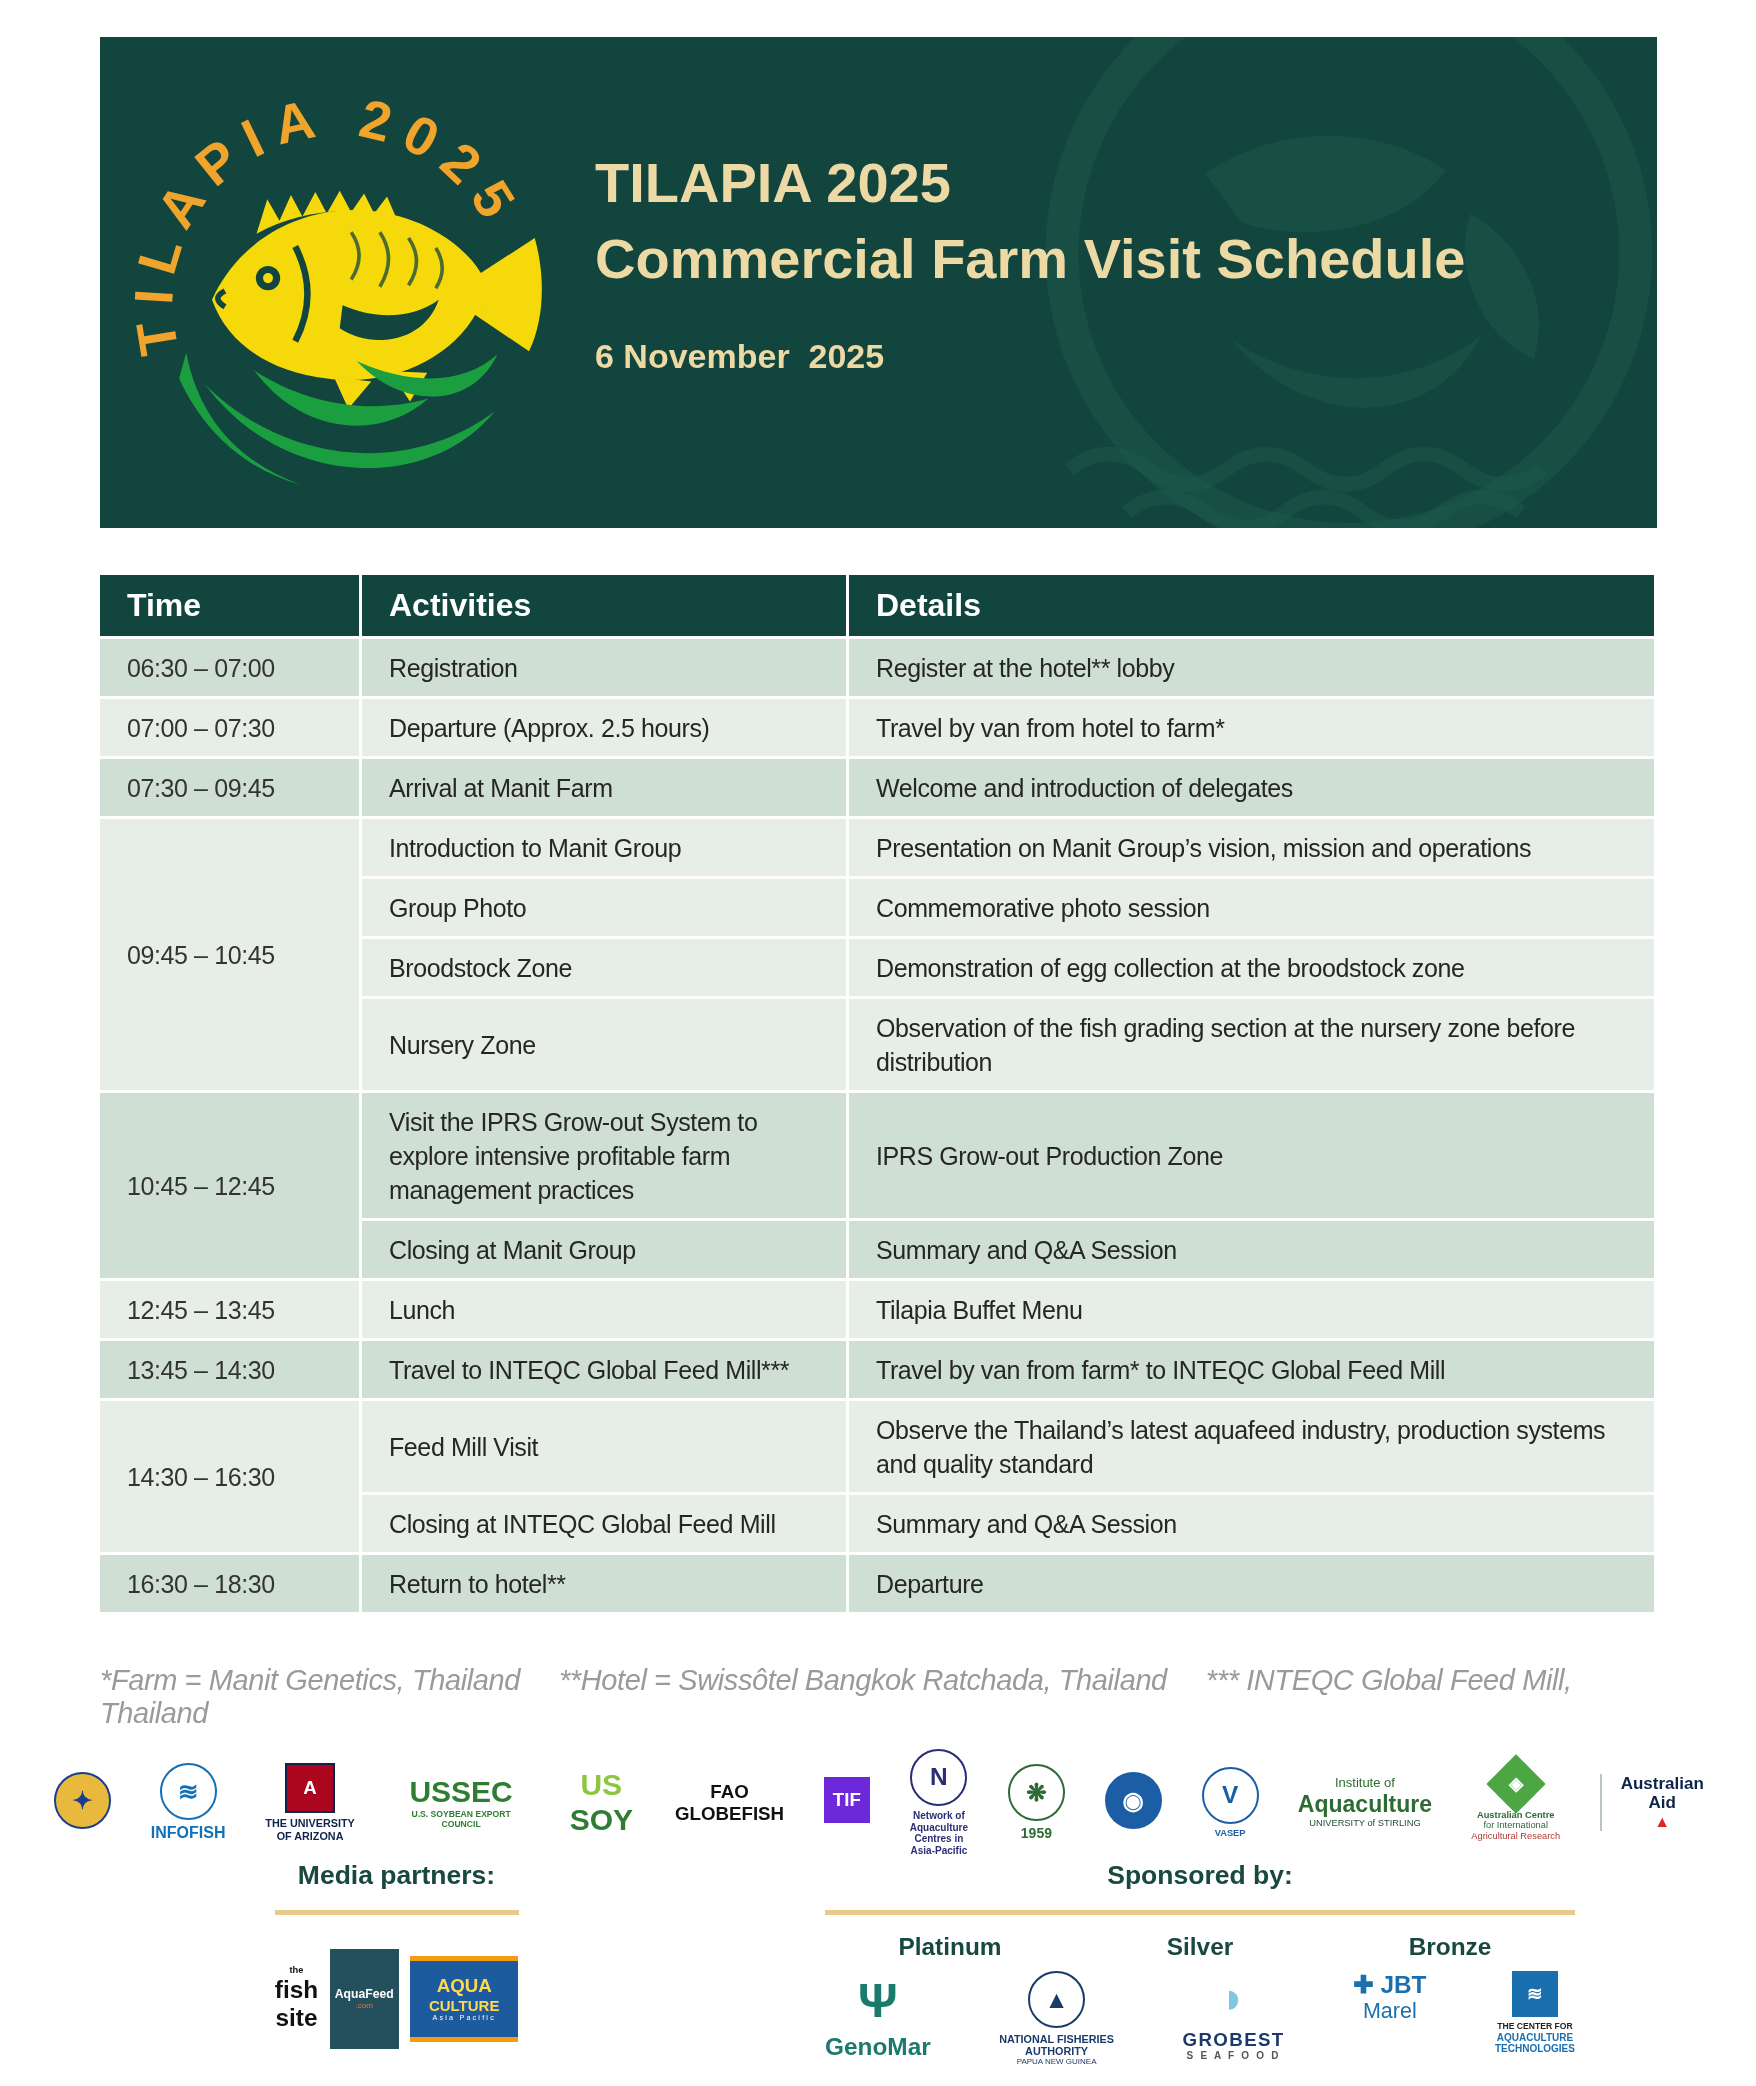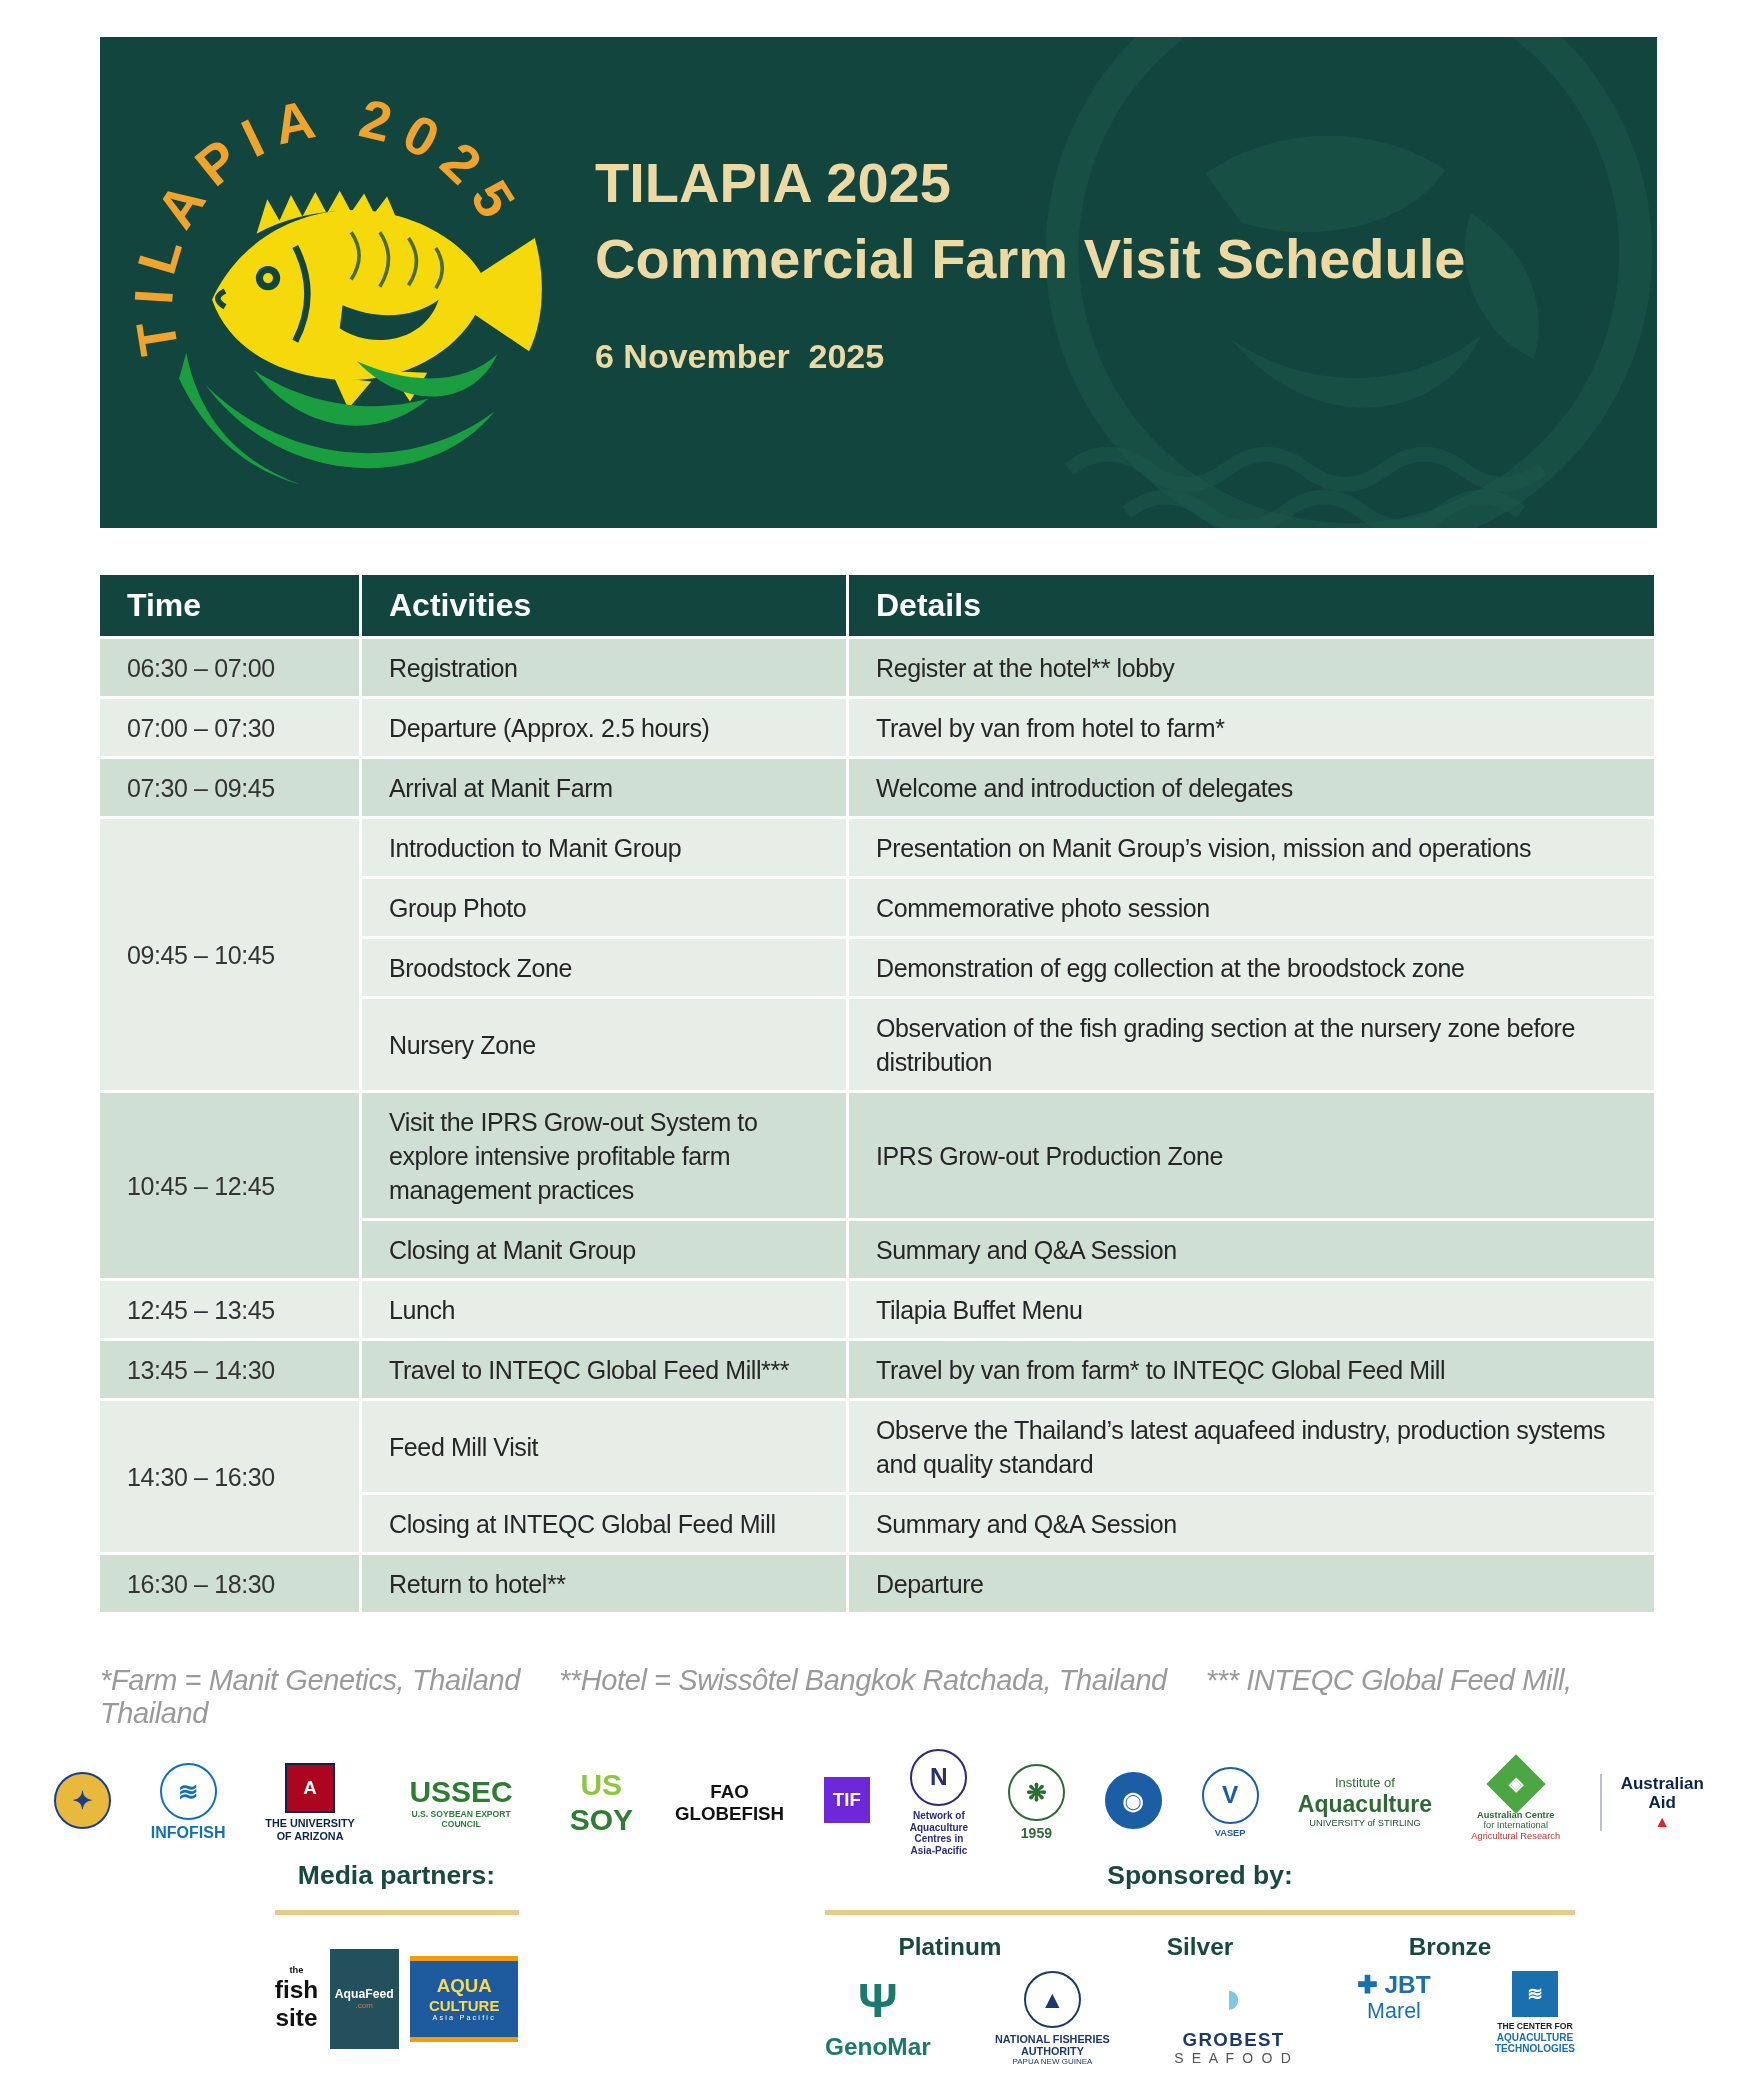--- a/index.html
+++ b/index.html
@@ -263,21 +263,21 @@
       </div>
       <div class="logo-item">
         <div class="logo-icon circle" style="background: rgb(255, 255, 255); color: rgb(27, 58, 107); border: 2.9px solid rgb(27, 58, 107);">▲</div>
         <div class="logo-line" style="color: rgb(27, 58, 107); font-size: 10.8px; font-weight: 800;">NATIONAL FISHERIES</div>
         <div class="logo-line" style="color: rgb(27, 58, 107); font-size: 10.8px; font-weight: 800;">AUTHORITY</div>
         <div class="logo-line" style="color: rgb(27, 58, 107); font-size: 8px; font-weight: 500;">PAPUA NEW GUINEA</div>
       </div>
       <div class="logo-item">
         <div class="logo-icon none" style="color: rgb(126, 200, 227); height: 53px; width: 53px; font-size: 45px;">◗</div>
         <div class="logo-line" style="color: rgb(27, 58, 107); font-size: 18.7px; font-weight: 800; letter-spacing: 1.4px;">GROBEST</div>
-        <div class="logo-line" style="color: rgb(85, 85, 85); font-size: 14px; font-weight: 400; letter-spacing: 2.2px;">S E A F O O D</div>
+        <div class="logo-line" style="color: rgb(85, 85, 85); font-size: 10px; font-weight: 700; letter-spacing: 2.2px;">S E A F O O D</div>
       </div>
       <div class="logo-item">
         <div class="logo-line" style="color: rgb(26, 111, 174); font-size: 24.4px; font-weight: 800;">✚ JBT</div>
         <div class="logo-line" style="color: rgb(26, 111, 174); font-size: 21.5px; font-weight: 500;">Marel</div>
       </div>
       <div class="logo-item">
         <div class="logo-icon square" style="background: rgb(26, 111, 174); color: rgb(255, 255, 255);">≋</div>
         <div class="logo-line" style="color: rgb(34, 34, 34); font-size: 8.6px; font-weight: 800;">THE CENTER FOR</div>
         <div class="logo-line" style="color: rgb(26, 111, 174); font-size: 10px; font-weight: 800;">AQUACULTURE</div>
         <div class="logo-line" style="color: rgb(26, 111, 174); font-size: 10px; font-weight: 800;">TECHNOLOGIES</div>

